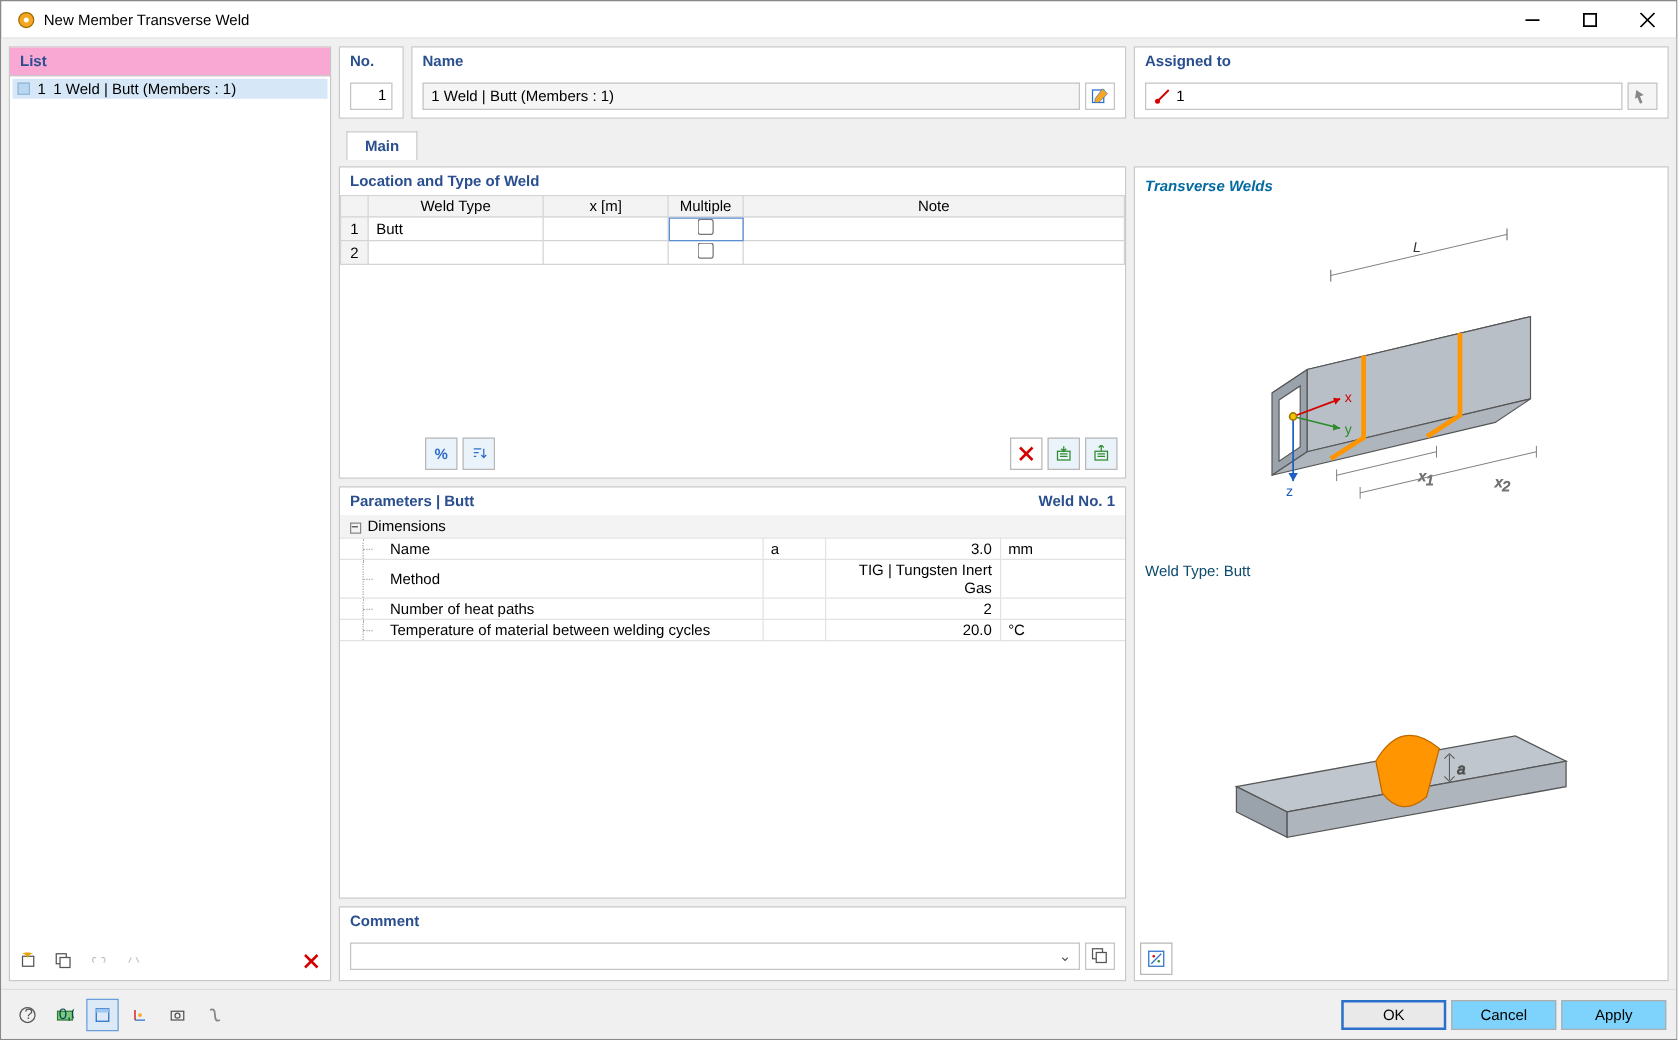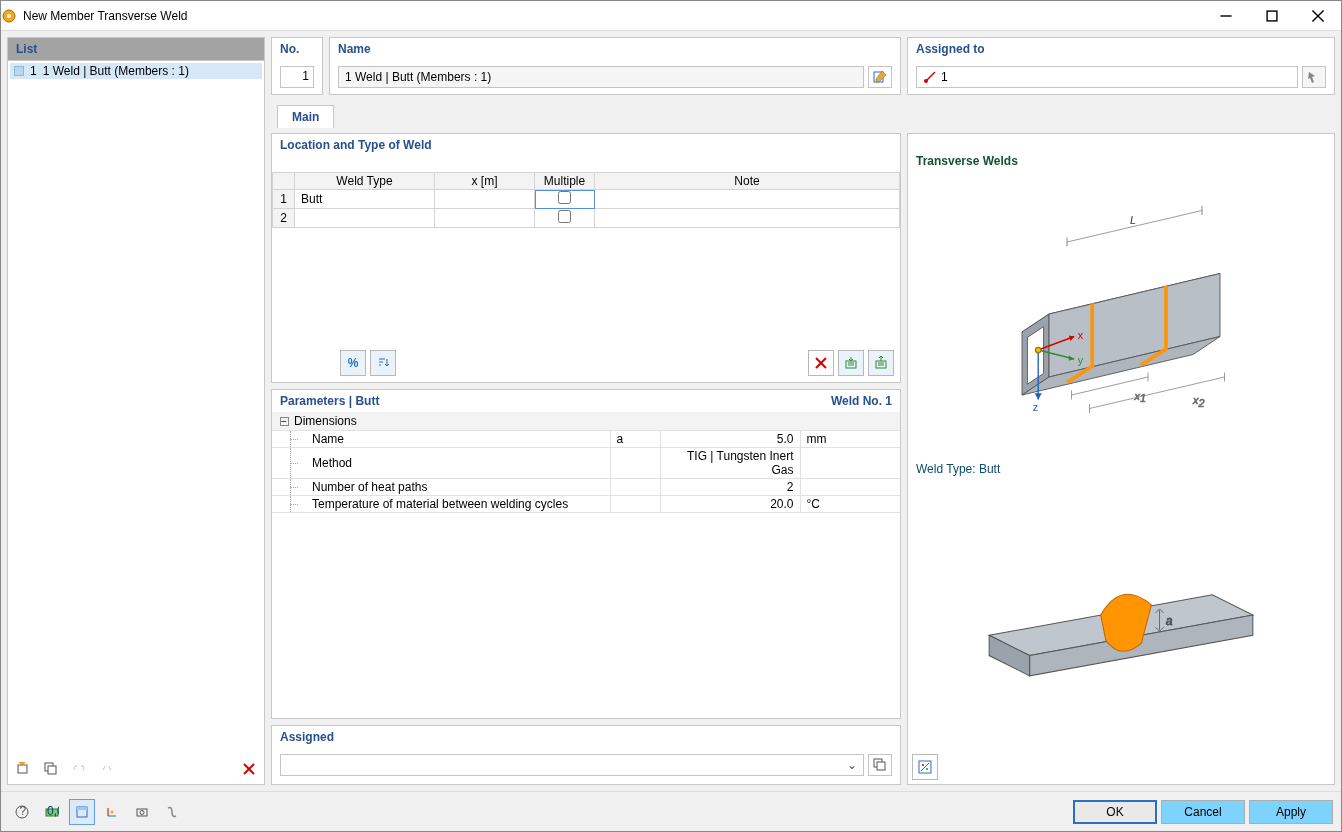--- a/index.html
+++ b/index.html
@@ -1,28 +1,28 @@
 <!DOCTYPE html>
 <html><head>
 <meta charset="utf-8">
 <style>
   * { box-sizing: border-box; font-family: "Segoe UI", Tahoma, sans-serif; font-size: 12px; }
   body { margin: 0; background: #ffffff; color: #000; user-select: none; }
   .window { width: 1342px; height: 832px; border: 1px solid #888; display: flex; flex-direction: column; background: #fff; }
   
-  .titlebar { height: 30px; display: flex; align-items: center; padding: 0 0 0 0; border-bottom: 1px solid #ddd; }
+  .titlebar { height: 30px; display: flex; align-items: center; padding: 0 0 0 12px; border-bottom: 1px solid #ddd; }
   .titlebar .icon { width: 16px; height: 16px; margin-right: 6px; }
   .titlebar .title { flex: 1; }
   .winbtn { width: 46px; height: 30px; display:flex; align-items:center; justify-content:center; }
   
   .body { flex: 1; display: flex; background: #f0f0f0; padding: 6px; gap: 6px; overflow:hidden;}
   
   .leftcol { width: 258px; display:flex; flex-direction:column; gap:6px;}
   .listbox { flex:1; border:1px solid #c8c8c8; background:#fff; display:flex; flex-direction:column;}
-  .list-header { background:#a3a3a3; color:#2a4f8f; font-weight:600; padding:4px 8px; border-bottom:1px solid #c8c8c8;}
+  .list-header { background:#f9a8d4; color:#2a4f8f; font-weight:600; padding:4px 8px; border-bottom:1px solid #c8c8c8;}
   .list-body { flex:1; padding:2px;}
   .list-item { display:flex; align-items:center; gap:6px; padding:1px 4px; background:#d6e8f7; }
   .list-item .sq { width:10px; height:10px; background:#b9d7ee; border:1px solid #8fb7d8;}
   .list-toolbar { display:flex; align-items:center; padding:3px; gap:4px;}
   .tbtn { width:24px; height:24px; border:1px solid transparent; display:flex; align-items:center; justify-content:center; background:transparent;}
   .tbtn.disabled { opacity:0.35; }
   .spacer { flex:1; }
   
   .rightcol { flex:1; display:flex; flex-direction:column; gap:6px; }
   .toprow { display:flex; gap:6px; }
@@ -73,21 +73,21 @@
   .pgrid td.sym { width:50px;}
   .pgrid td.val { width:140px; text-align:right;}
   .pgrid td.unit { width:100px; border-right:0;}
   
   .comment-body { padding:6px 8px; display:flex; gap:4px; align-items:center;}
   .combo { flex:1; height:22px; border:1px solid #c4c4c4; background:#fff; display:flex; align-items:center;}
   .combo .arrow { margin-left:auto; padding:0 6px; color:#555;}
   
   .previewcol { width:428px; display:flex; flex-direction:column; gap:6px;}
   .preview { flex:1; border:1px solid #c8c8c8; background:#fff; display:flex; flex-direction:column;}
-  .preview .pv-title { color:#14532d; font-weight:600; padding:20px 8px;}
+  .preview .pv-title { color:#0369a1; font-weight:600; padding:8px 8px;font-style:italic;}
   .preview svg { flex:1; width:100%;}
   .preview-toolbar { display:flex; padding:4px;}
   
   .footer { height:40px; border-top:1px solid #ddd; display:flex; align-items:center; padding:0 8px; gap:4px; background:#f0f0f0;}
   .footer .ftbtn { width:26px; height:26px; border:1px solid transparent; display:flex; align-items:center; justify-content:center;}
   .footer .ftbtn.active { border:1px solid #6a9edb; background:#dce9f7;}
   .footer .mainbtn { width:84px; height:24px; border:1px solid #adadad; background:#7dd3fc; display:flex; align-items:center; justify-content:center;}
   .footer .mainbtn.primary { border:2px solid #2a6fc9; background:#e9e9e9;}
   
   svg.ico { width:14px; height:14px; }
@@ -214,21 +214,21 @@
       <div class="tabrow">
         <div class="tab"><span>Main</span></div>
       </div>
 
       <div class="contentrow">
 
         <div class="centercol">
 
           <div class="cg" style="flex:0 0 250px;">
             <div class="cg-title">Location and Type of Weld</div>
-            <div class="cg-body" style="overflow:auto;margin-top:16px;">
+            <div class="cg-body" style="overflow:auto;">
               <table class="loc-table">
                 <thead>
                   <tr>
                     <th style="width:22px;"></th>
                     <th style="width:140px;">Weld Type</th>
                     <th style="width:100px;">x [m]</th>
                     <th style="width:60px;">Multiple</th>
                     <th>Note</th>
                   </tr>
                 </thead>
@@ -297,21 +297,21 @@
             <div class="param-body">
               <div class="param-row group">
                 <span class="toggle"><span class="minus">−</span></span>
                 <span style="margin-left:4px;">Dimensions</span>
               </div>
               <table class="pgrid">
                 <tbody>
                     <tr>
                   <td class="lbl">Name</td>
                   <td class="sym">a</td>
-                  <td class="val">5.0</td>
+                  <td class="val">3.0</td>
                   <td class="unit">mm</td>
                 </tr>
                 <tr>
                   <td class="lbl">Method</td>
                   <td class="sym"></td>
                   <td class="val">TIG | Tungsten Inert Gas</td>
                   <td class="unit"></td>
                 </tr>
                 <tr>
                   <td class="lbl">Number of heat paths</td>
@@ -324,21 +324,21 @@
                   <td class="sym"></td>
                   <td class="val">20.0</td>
                   <td class="unit">°C</td>
                 </tr>
               </tbody>
                 </table>
             </div>
           </div>
 
           <div class="cg" style="flex:0 0 60px;">
-            <div class="cg-title">Assigned</div>
+            <div class="cg-title">Comment</div>
             <div class="comment-body">
               <div class="combo">
                 <span style="padding:0 6px;"></span>
                 <span class="arrow">⌄</span>
               </div>
               <div class="iconbtn">
                   <svg class="ico" viewBox="0 0 14 14">
                     <rect x="1" y="1" width="8" height="8" fill="none" stroke="#555"></rect>
                     <rect x="4" y="4" width="8" height="8" fill="#fff" stroke="#555"></rect>
                   </svg>

